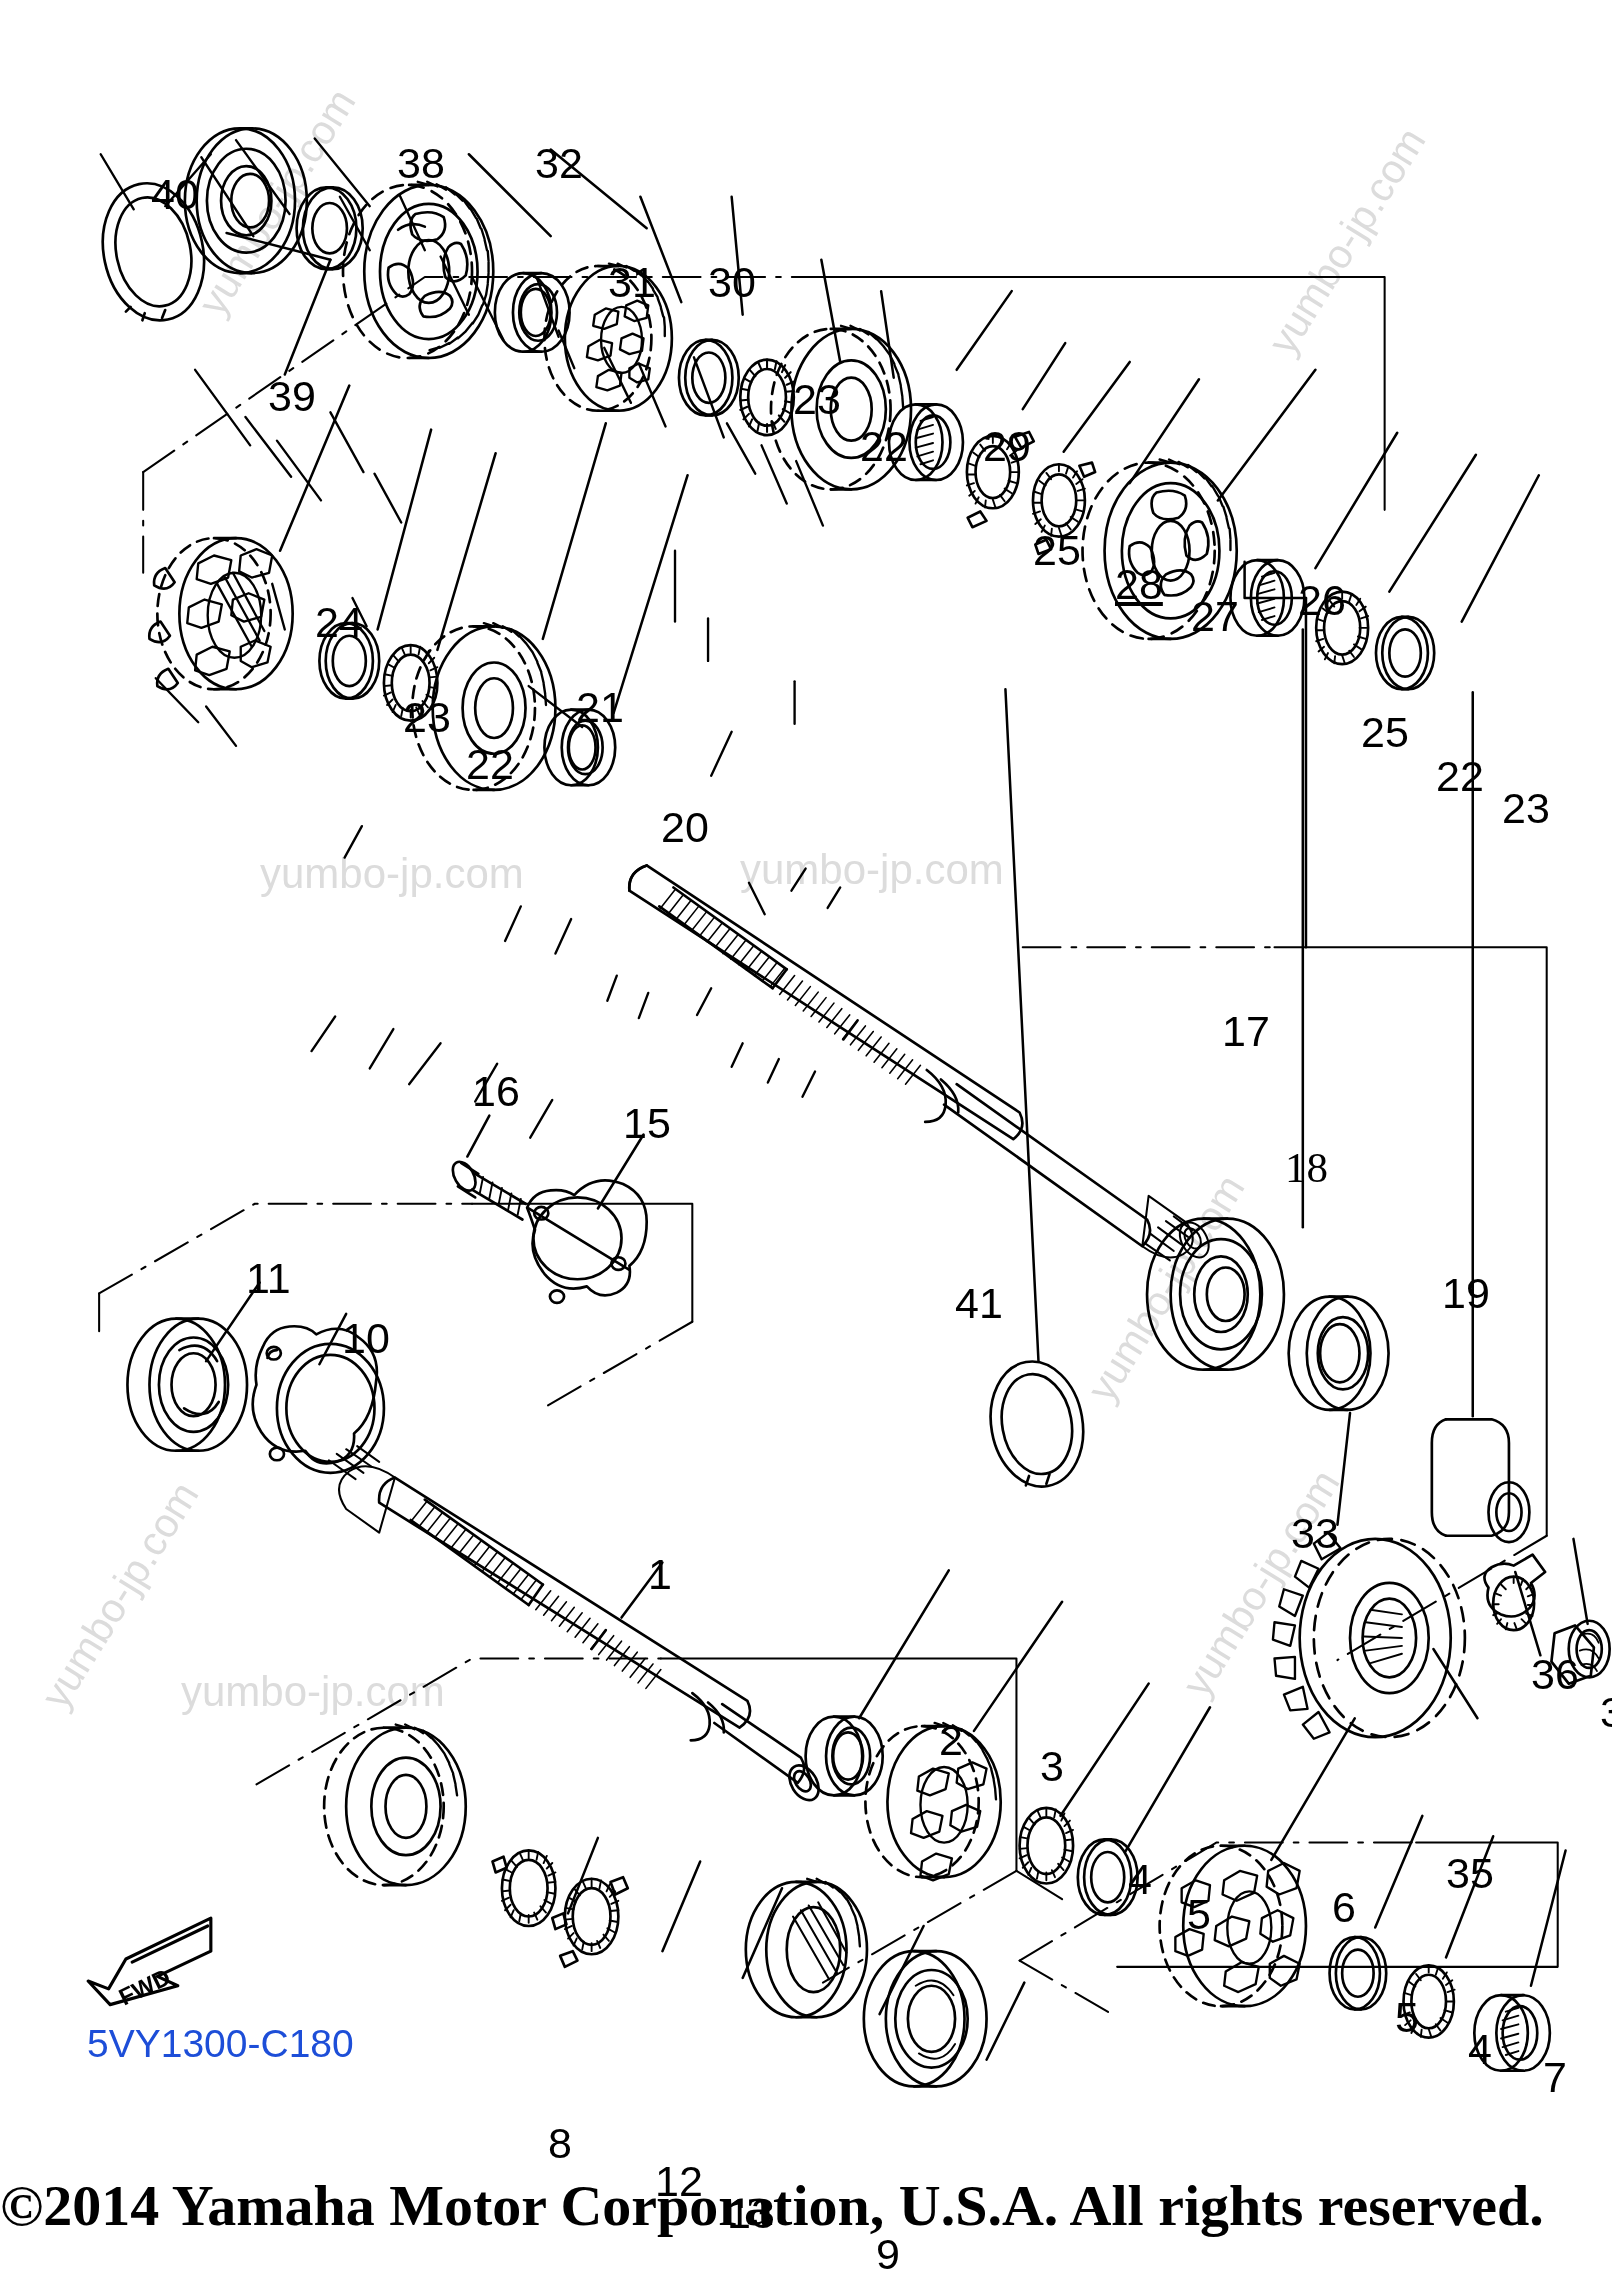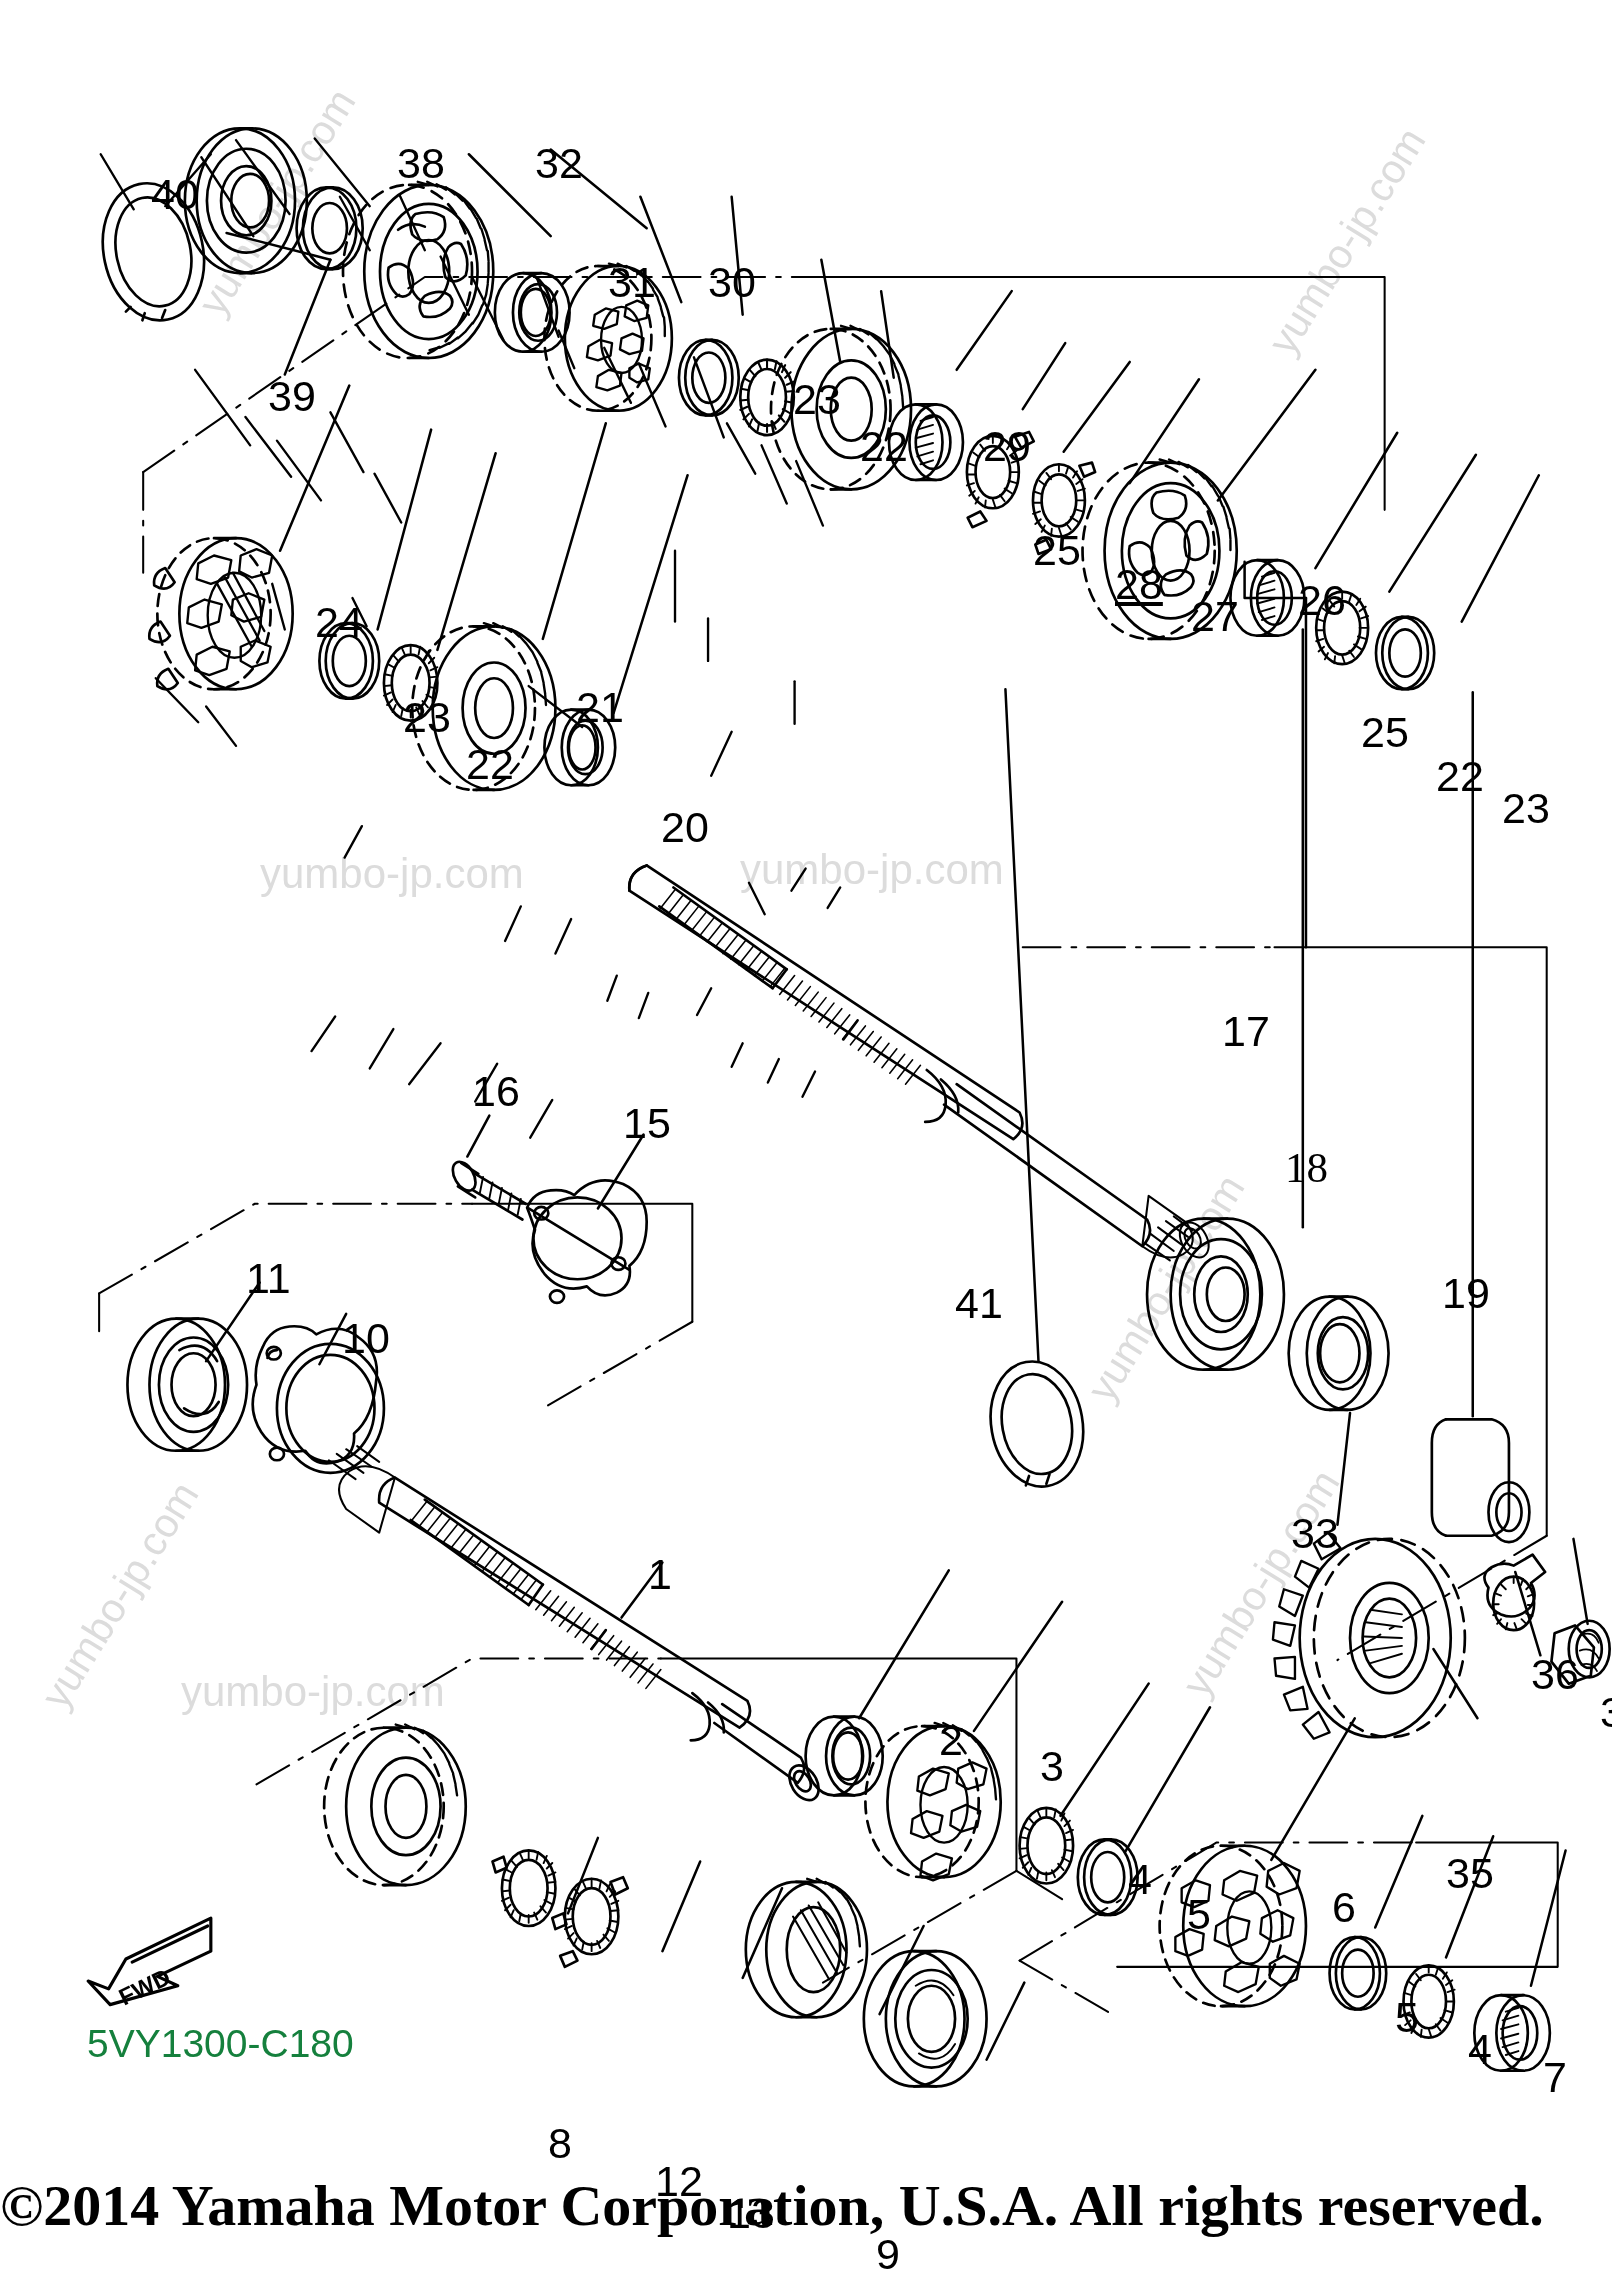--- a/index.html
+++ b/index.html
@@ -29,21 +29,21 @@
     color:#000000;
     font-weight:400;
     white-space:nowrap;
     line-height:1;
   }
   #diagram-code{
     position:absolute;
     left:87px; top:2022px;
     font-family:"Liberation Sans", sans-serif;
     font-size:39px;
-    color:#15803d;
+    color:#1d4ed8;
     white-space:nowrap;
   }
   #copyright{
     position:absolute;
     left:0; top:2172px;
     width:1332px;
     text-align:center;
     font-family:"Liberation Serif", serif;
     font-weight:bold;
     font-size:58px;

